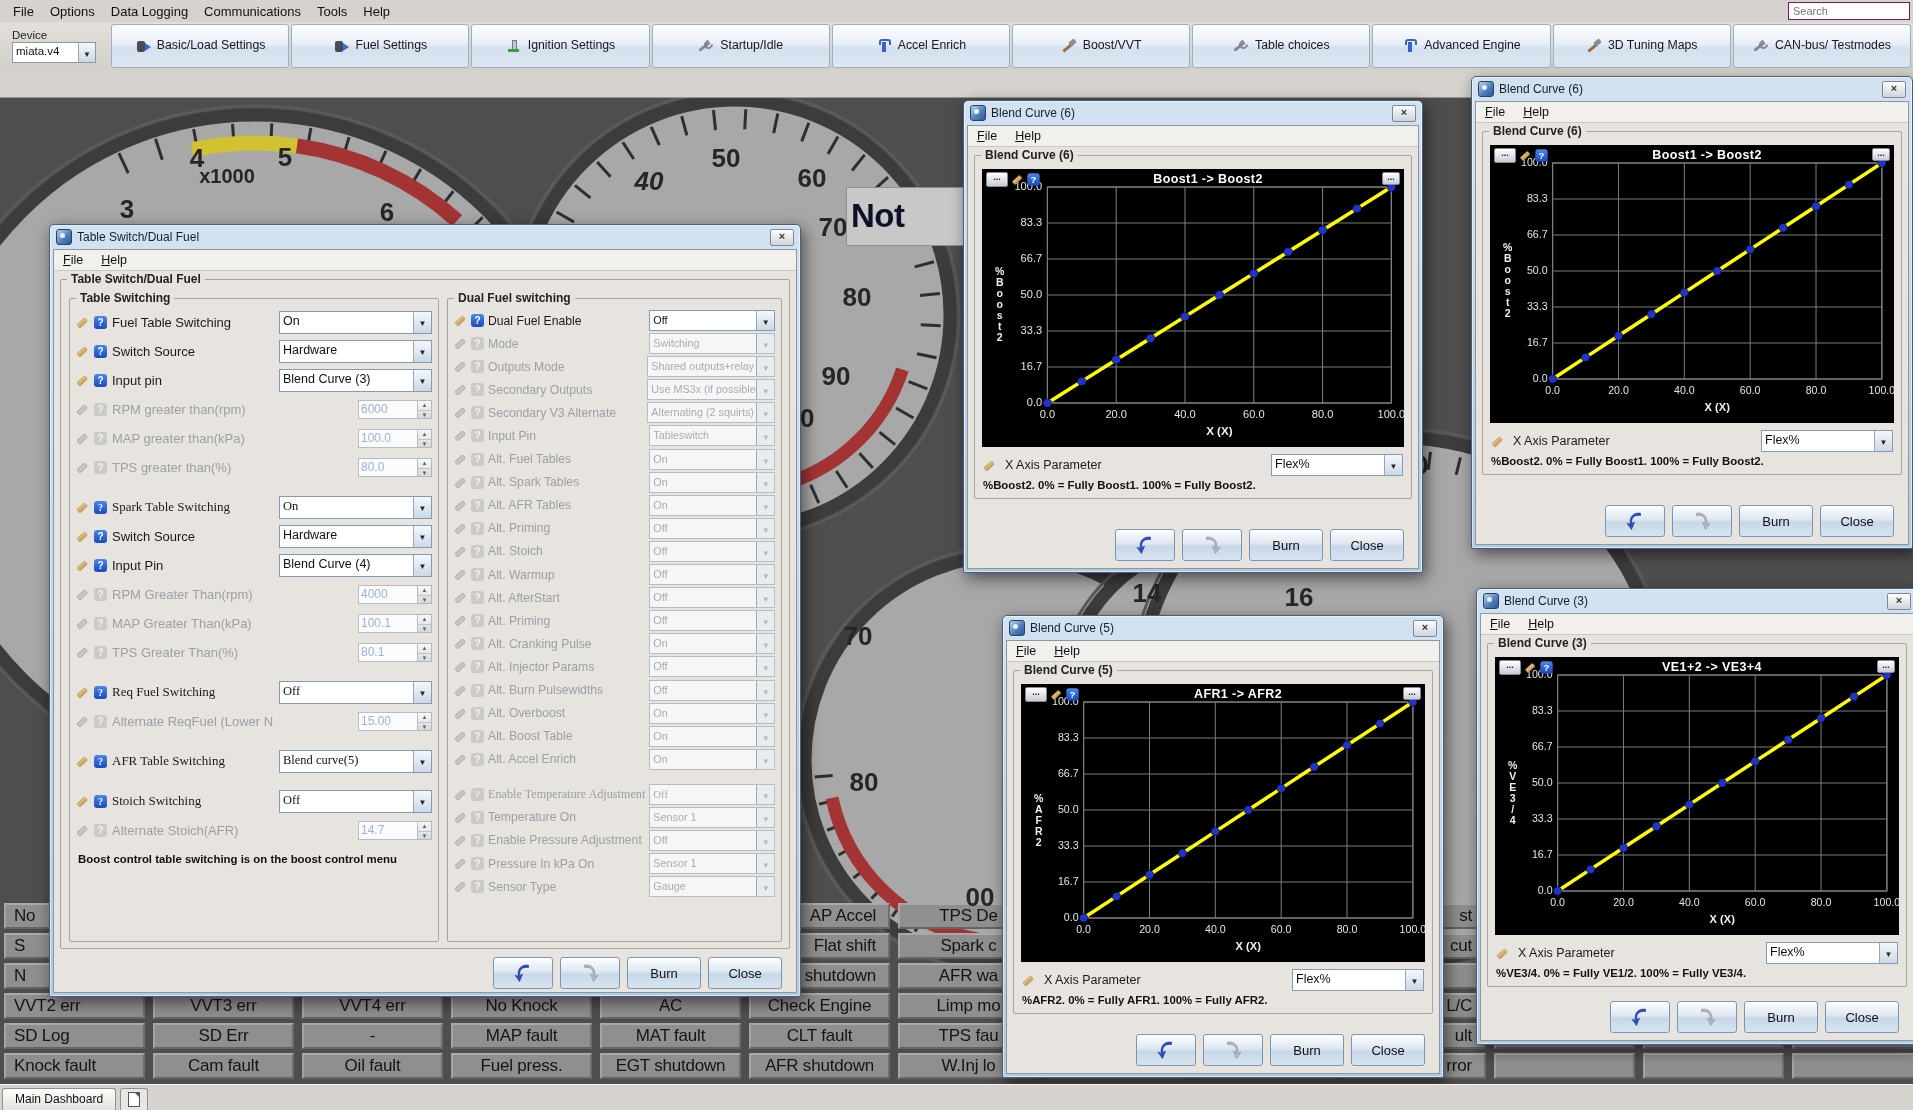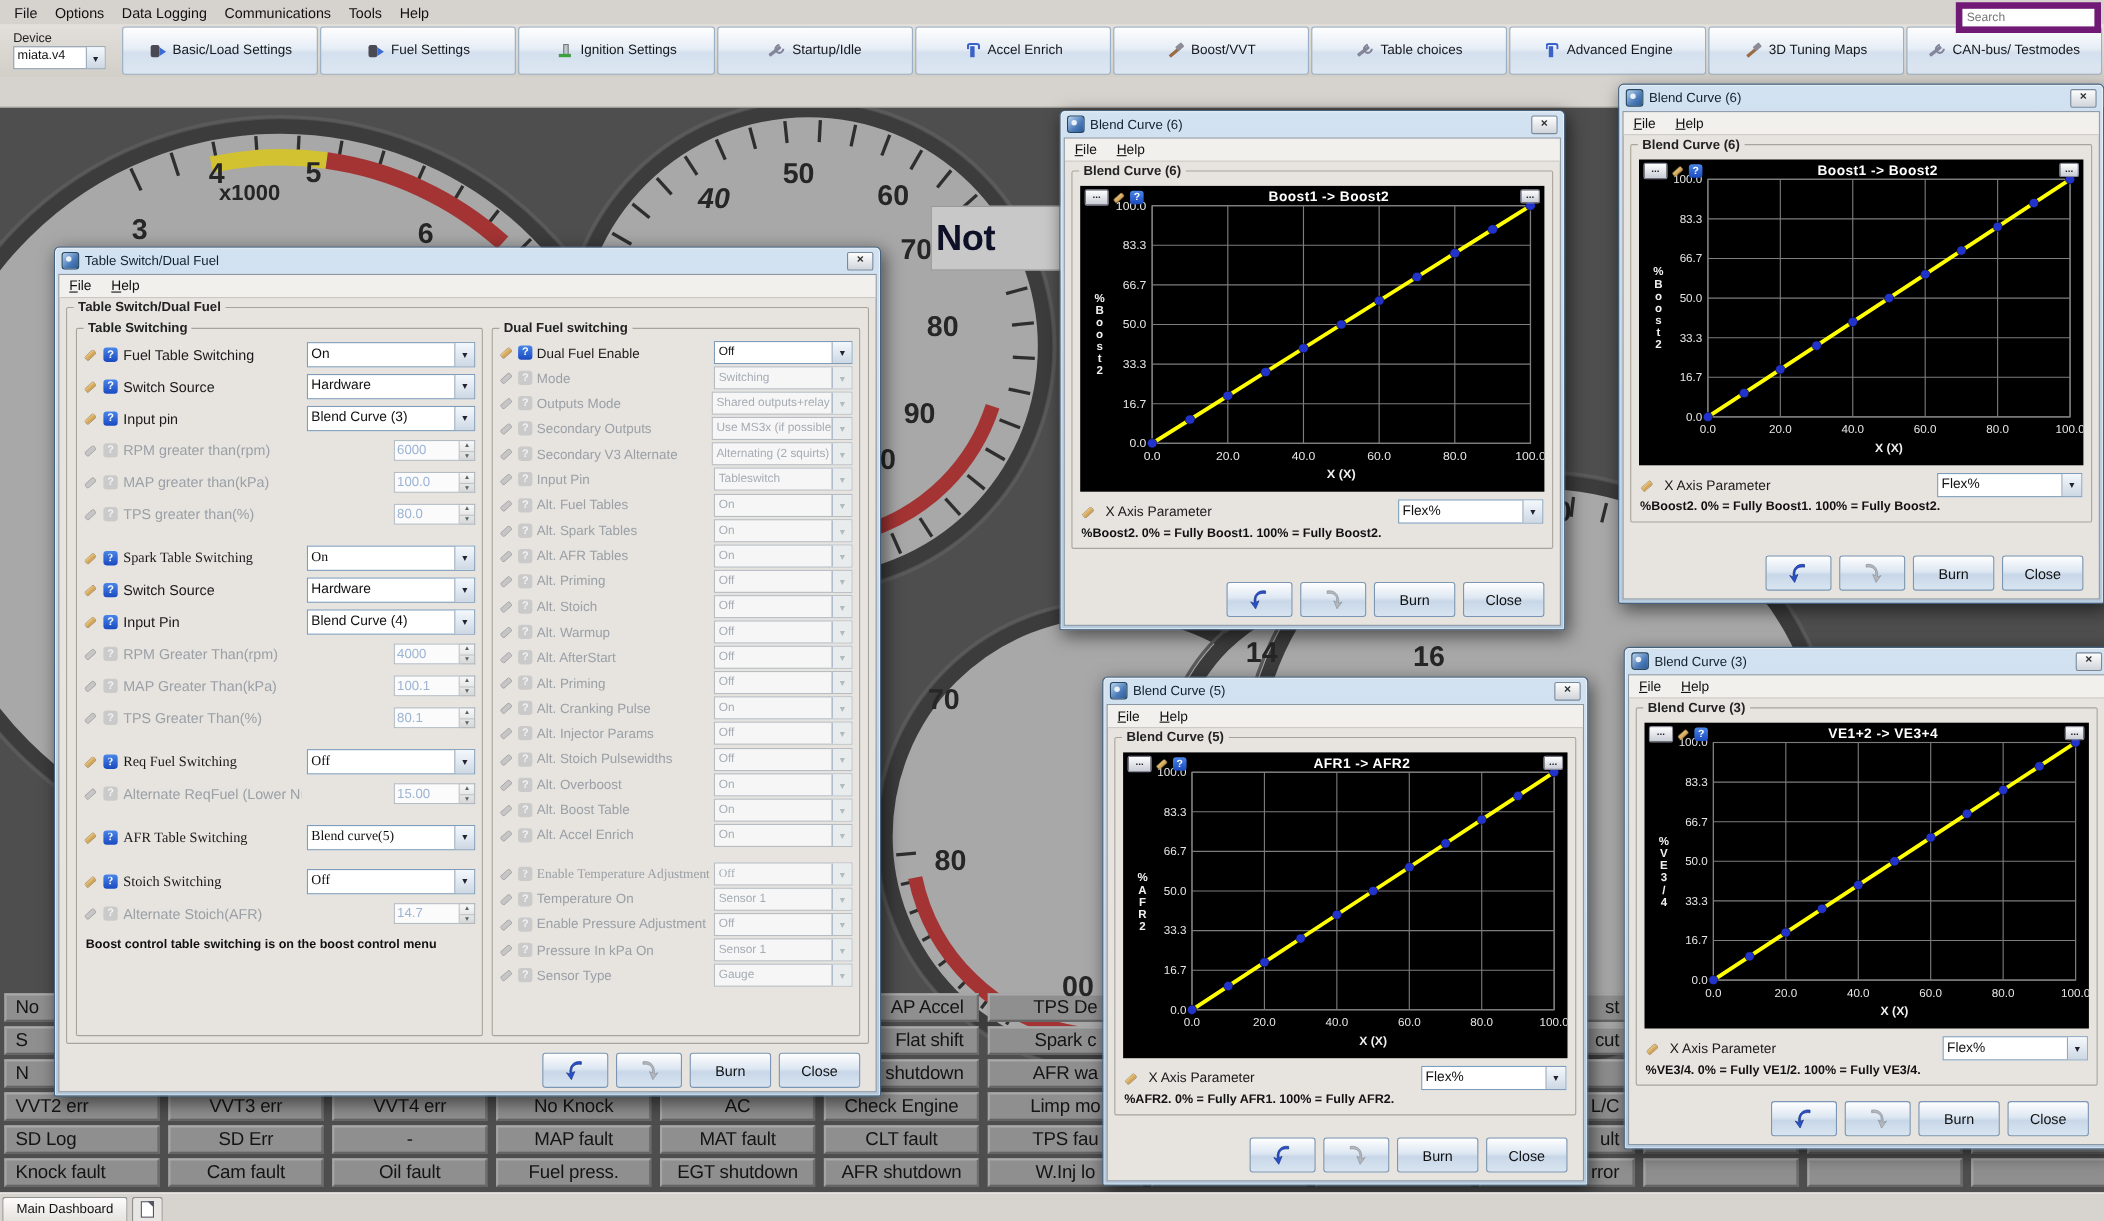--- a/index.html
+++ b/index.html
@@ -2,21 +2,21 @@
 <html><head>
 <meta charset="utf-8">
 <style>
   html,body{margin:0;padding:0;}
   body{width:1913px;height:1110px;position:relative;overflow:hidden;
        font-family:"Liberation Sans",sans-serif;background:#4e4e4e;-webkit-font-smoothing:antialiased;}
   
   #topbar{position:absolute;left:0;top:0;right:0;height:97px;z-index:30;background:#d6d3ce;border-bottom:1px solid #9a968f;}
   #topmenu{height:22px;display:flex;align-items:center;padding-left:6px;gap:2px;background:#d6d3ce;}
   .mi{font-size:13px;color:#111;padding:2px 7px;display:inline-block;}
-  #searchbox{position:absolute;right:3px;top:2px;width:112px;height:16px;border:6px solid #701a75;font-size:11px;padding:0 4px;color:#555;background:#fff;}
+  #searchbox{position:absolute;right:3px;top:2px;width:112px;height:16px;border:1px solid #701a75;font-size:11px;padding:0 4px;color:#555;background:#fff;}
   #toolbar{height:48px;display:flex;align-items:center;background:linear-gradient(#e3e0db,#d2cfc9);padding:0 2px;gap:3px;}
   #devicebox{width:96px;flex:none;padding-left:10px;}
   #device-label{font-size:11.5px;color:#222;display:block;margin-bottom:1px;}
   .devcombo{display:flex;height:19px;width:82px;border:1px solid #8a98a8;background:#fff;}
   .devcombo .dv{flex:1;font-size:11.5px;line-height:17px;padding-left:3px;color:#111;}
   .devcombo .da{width:16px;background:linear-gradient(#f4f8fc,#ccd8e4);border-left:1px solid #98a8ba;text-align:center;}
   .devcombo .da::after{content:"▼";font-size:8px;line-height:17px;color:#223;}
   #tbbtns{flex:1;display:flex;gap:2px;height:44px;}
   .tb-btn{flex:1;display:flex;align-items:center;justify-content:center;gap:7px;
      background:linear-gradient(#fefefe,#e7eef6 45%,#d4e0ee 55%,#dde7f2);
@@ -794,21 +794,21 @@
                 <span class="pctrl combo">
                   <span class="cbo">
                     <span class="cval">Off</span>
                     <span class="car"></span>
                   </span>
                 </span>
               </div>
               <div class="prow dis">
                 <span class="ic-edit"></span>
                 <span class="ic-help"></span>
-                <span class="plabel">Alt. Stoich Pulsewidths</span>
+                <span class="plabel">Alt. Burn Pulsewidths</span>
                 <span class="pctrl combo">
                   <span class="cbo">
                     <span class="cval">Off</span>
                     <span class="car"></span>
                   </span>
                 </span>
               </div>
               <div class="prow dis">
                 <span class="ic-edit"></span>
                 <span class="ic-help"></span>

